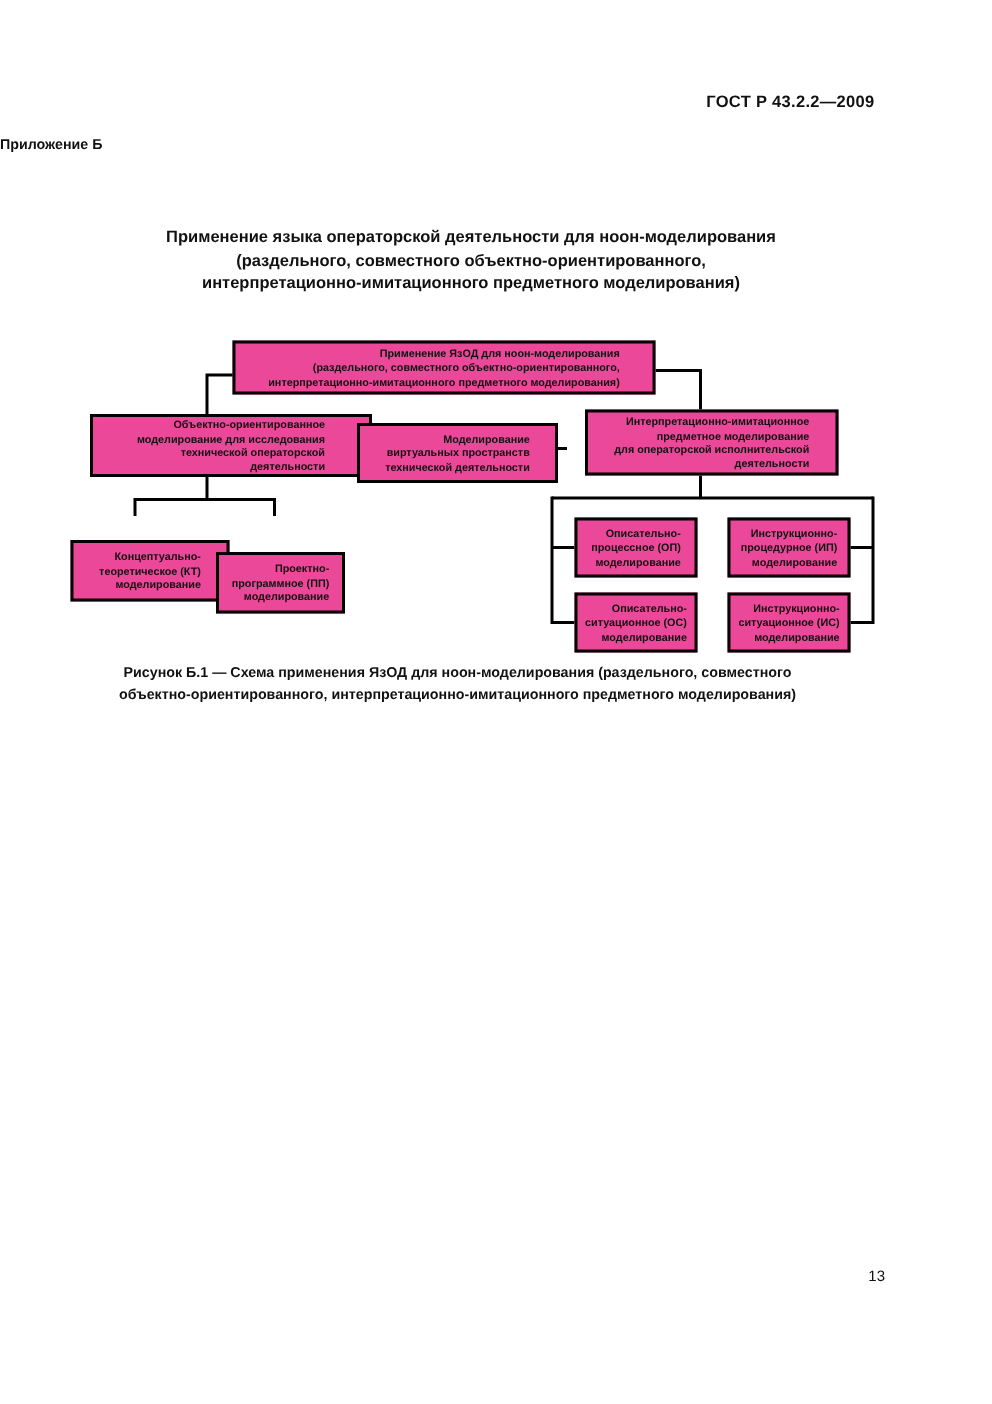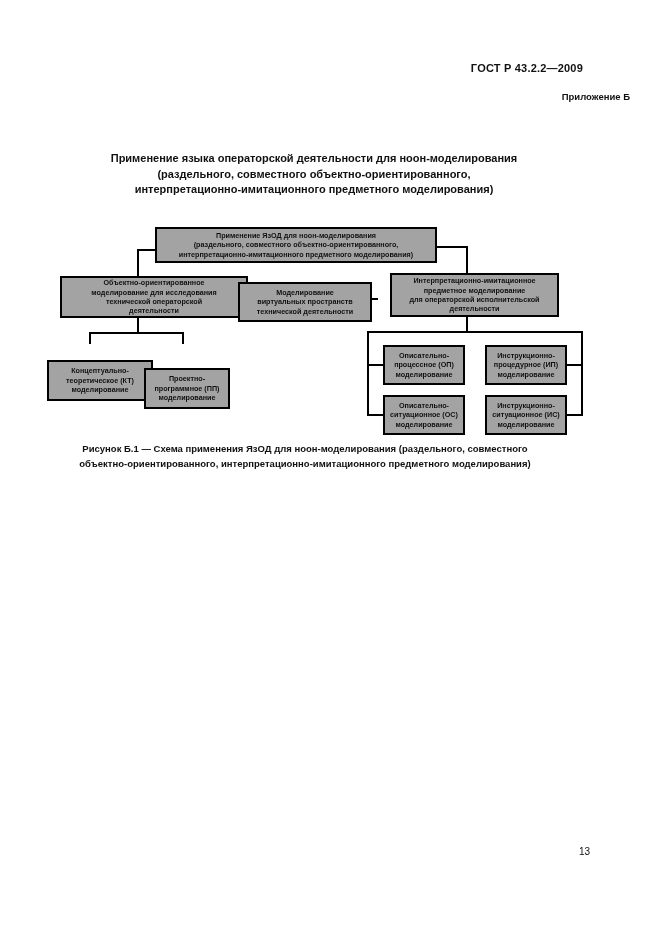--- a/index.html
+++ b/index.html
@@ -7,33 +7,33 @@
     width:661px; height:936px; background:#ffffff; position:relative;
     font-family:"Liberation Sans", sans-serif; color:#111;
     overflow:hidden;
   }
   .doc-header {
     position:absolute; top:62px; right:78px;
     font-size:11px; font-weight:bold; letter-spacing:0.2px;padding-left:21px;
   }
   .appendix {
     position:absolute; top:90px; left:0; width:630px;
-    text-align:right; font-weight:bold; font-size:9.5px; line-height:14px;
+    text-align:left; font-weight:bold; font-size:9.5px; line-height:14px;
   }
   .title {
     position:absolute; top:151px; left:0; width:628px;
     text-align:center; font-weight:bold; font-size:11px; line-height:15.5px;
     white-space:pre-line;
   }
   .diagram { position:absolute; top:220px; left:0; width:661px; height:225px; }
   .connectors { position:absolute; left:0; top:0; width:661px; height:225px; }
   .box {
-    position:absolute; border:2px solid #000; background:#a3a3a3;
+    position:absolute; border:2px solid #000; background:#ec4899;
     display:flex; align-items:center; justify-content:center;
-    text-align:center; font-weight:bold; font-size:7.2px; line-height:9.4px;
+    text-align:right; font-weight:bold; font-size:7.2px; line-height:9.4px;
     white-space:pre-line; box-sizing:border-box;
   }
   .b-root { left:155px; top:7px;  width:282px; height:36px; }
   .b-l2   { left:60px;  top:56px; width:188px; height:42px; }
   .b-m2   { left:238px; top:62px; width:134px; height:40px; }
   .b-r2   { left:378px; top:53px; width:169px; height:44px;margin-left:12px; }
   .b-kt   { left:47px;  top:140px; width:106px; height:41px; }
   .b-pp   { left:144px; top:124px; width:86px; height:41px;margin-top:24px; }
   .b-op   { left:383px; top:125px; width:82px; height:40px; }
   .b-ip   { left:485px; top:125px; width:82px; height:40px; }

